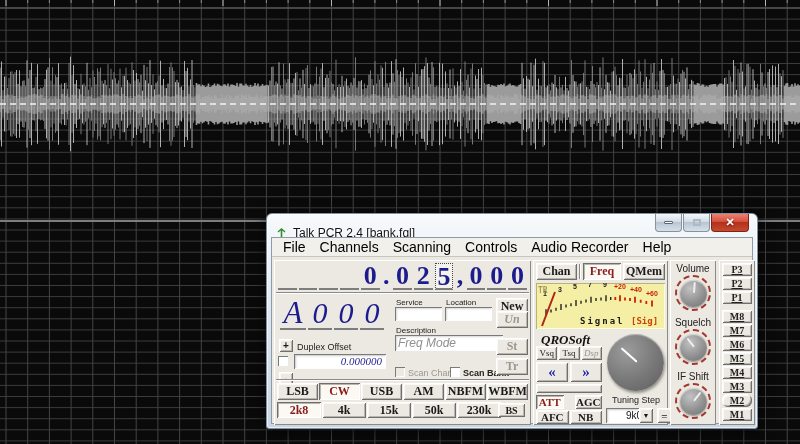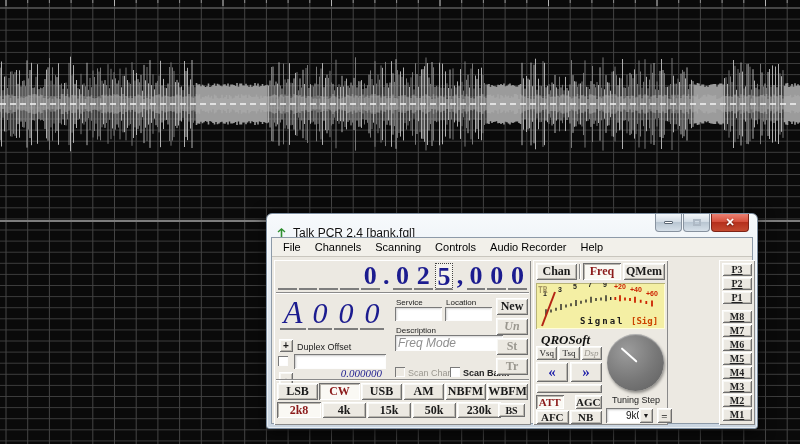--- a/index.html
+++ b/index.html
@@ -22,21 +22,21 @@
           border-radius:0 0 4px 4px; margin-left:1px; display:flex; align-items:center; justify-content:center; }
   .wbtn .dash { width:9px; height:3px; background:#fff; border:1px solid #5a6673; border-radius:1px; }
   .wbtn .sq { width:8px; height:7px; border:2px solid #aeb9c5; background:transparent; }
   .wbtn.close { width:38px; background:linear-gradient(#ec8173,#d5503c 45%,#b5301c 50%,#c44a30);
                 border-color:#7e2417; color:#fff; font-weight:bold; font-size:11px;
                 text-shadow:0 1px 2px rgba(0,0,0,.5); }
   .winbody { position:absolute; left:4px; right:4px; top:23px; bottom:4px;
              background:#ece9e2; border:1px solid #8d9aa8; }
   .menubar { position:relative; height:19px; background:#f2f0ea; border-bottom:1px solid #c9c6be;
              display:flex; align-items:center; padding-left:4px; }
-  .menu-item { font-size:11px; color:#000; padding:2px 7px; }
+  .menu-item { font-size:14px; color:#000; padding:2px 7px; }
   .client { position:absolute; left:0; right:0; top:20px; bottom:0; }
 
   .panel { position:absolute; background:#ece9e2;
            box-shadow: inset 1px 1px 0 #ffffff, inset -1px -1px 0 #8a8a8a; }
 
   
   .b3 { background:#ece9e2; border:none; position:relative;
         box-shadow: inset 1px 1px 0 #ffffff, inset -1px -1px 0 #6f6f6f, inset 2px 2px 0 #f8f8f5, inset -2px -2px 0 #b9b6ae;
         font-family:"Liberation Serif", serif; font-weight:bold; color:#1a1a1a;
         display:flex; align-items:center; justify-content:center; cursor:default; }
@@ -60,21 +60,21 @@
                  font-family:"Liberation Serif", serif; font-style:italic; font-size:31px; line-height:30px;
                  color:#1c1c8f; border-bottom:2px solid #7d7d7d; text-align:center; }
   .zcell { position:absolute; top:38px; width:24px; height:32px; border-bottom:2px solid #7d7d7d;
            font-family:"Liberation Serif", serif; font-style:italic; font-size:30px; line-height:30px;
            color:#1c1c8f; text-align:center; }
   .mini-btn { position:absolute; width:14px; height:13px; font-size:10px; font-family:"Liberation Sans",sans-serif; font-weight:bold; }
   .small-label { position:absolute; font-size:8px; color:#222; }
   .gray-label { color:#9a978f; }
   .duplex-field { position:absolute; left:20px; top:94px; width:92px; height:15px;
                   font-family:"Liberation Serif", serif; font-style:italic; font-size:11px; color:#1c1c8f;
-                  text-align:right; padding:13px 4px 0 0; }
+                  text-align:right; padding:1px 4px 0 0; }
   .chk { position:absolute; width:10px; height:10px; background:#fff;
          box-shadow: inset 1px 1px 0 #7a7a7a, inset -1px -1px 0 #fdfdfd; }
   .chk.dis { background:#ece9e2; }
   .field { position:absolute; border:none; outline:none; font-size:10px; padding:1px 3px;
            background:#fff; box-shadow: inset 1px 1px 0 #7a7a7a, inset -1px -1px 0 #fdfdfd, inset 2px 2px 2px #d6d6d6; }
   .field.desc { font-style:italic; color:#8f8f8f; font-size:12px; }
   .side-btn { position:absolute; left:222px; width:32px; height:17px; font-size:12px; }
 
   .mode-row { position:absolute; left:3px; top:123px; width:251px; height:17px; display:flex; gap:1px; }
   .mode-row .b3 { flex:1; font-size:12px; }
@@ -217,21 +217,21 @@
           <input class="field" style="left: 171px; top: 47px; width: 47px; height: 14px;" value="">
           <span class="small-label" style="left:122px; top:66px;">Description</span>
           <input class="field desc" style="left: 121px; top: 75px; width: 108px; height: 16px;" value="Freq Mode">
 
           <div class="chk dis" style="left:121px; top:107px;"></div>
           <span class="small-label gray-label" style="left:134px; top:108px; font-size:9px;">Scan Chan</span>
           <div class="chk" style="left:176px; top:107px;"></div>
           <span class="small-label" style="left:189px; top:108px; font-size:9px; font-weight:bold;">Scan Bank</span>
 
           <div class="b3 side-btn" style="top:38px;">New</div>
-          <div class="b3 side-btn dis" style="top:58px;font-style:italic;">Un</div>
+          <div class="b3 side-btn dis" style="top:51px;font-style:italic;">Un</div>
           <div class="b3 side-btn dis" style="top:78px;">St</div>
           <div class="b3 side-btn dis" style="top:98px;">Tr</div>
 
           <div class="etch" style="left:2px; top:119px; width:253px;"></div>
 
           <div class="mode-row">
             <div class="b3 mode-btn">LSB</div>
             <div class="b3 mode-btn active">CW</div>
             <div class="b3 mode-btn">USB</div>
             <div class="b3 mode-btn">AM</div>
@@ -298,32 +298,52 @@
 
           <div class="tuneknob">
               <span class="ind"></span>
             </div>
           <div class="tunestep-label">Tuning Step</div>
           <div class="sunk combo">9k0</div>
           <div class="b3 combo-btn">▼</div>
           <div class="b3 eq-btn">=</div>
         </div>
 
+        <div class="panel" style="left:398px; top:2px; width:46px; height:165px;">
+          <span class="kn-label" style="top:3px;">Volume</span>
+          <div class="knob" style="top:15px;">
+            <div class="cap">
+                <span class="ind" style="transform:rotate(4deg);"></span>
+              </div>
+          </div>
+          <span class="kn-label" style="top:57px;">Squelch</span>
+          <div class="knob" style="top:69px;">
+            <div class="cap">
+                <span class="ind" style="transform:rotate(-38deg);"></span>
+              </div>
+          </div>
+          <span class="kn-label" style="top:111px;">IF Shift</span>
+          <div class="knob" style="top:123px;">
+            <div class="cap">
+                <span class="ind" style="transform:rotate(38deg);"></span>
+              </div>
+          </div>
+        </div>
 
         <div class="panel" style="left:447px; top:2px; width:36px; height:165px;">
           <div class="b3 pm-btn" style="top:3px;">P3</div>
           <div class="b3 pm-btn" style="top:17px;">P2</div>
           <div class="b3 pm-btn" style="top:31px;">P1</div>
           <div class="b3 pm-btn" style="top:50px;">M8</div>
           <div class="b3 pm-btn" style="top:64px;">M7</div>
           <div class="b3 pm-btn" style="top:78px;text-align:right;">M6</div>
           <div class="b3 pm-btn" style="top:92px;">M5</div>
           <div class="b3 pm-btn" style="top:106px;">M4</div>
           <div class="b3 pm-btn" style="top:120px;">M3</div>
-          <div class="b3 pm-btn" style="top:134px;">M2</div>
+          <div class="b3 pm-btn" style="top:134px;border-radius:6px;">M2</div>
           <div class="b3 pm-btn" style="top:148px;">M1</div>
         </div>
 
       </div>
     </div>
   </div>
 
 </div>
 
 </body></html>

